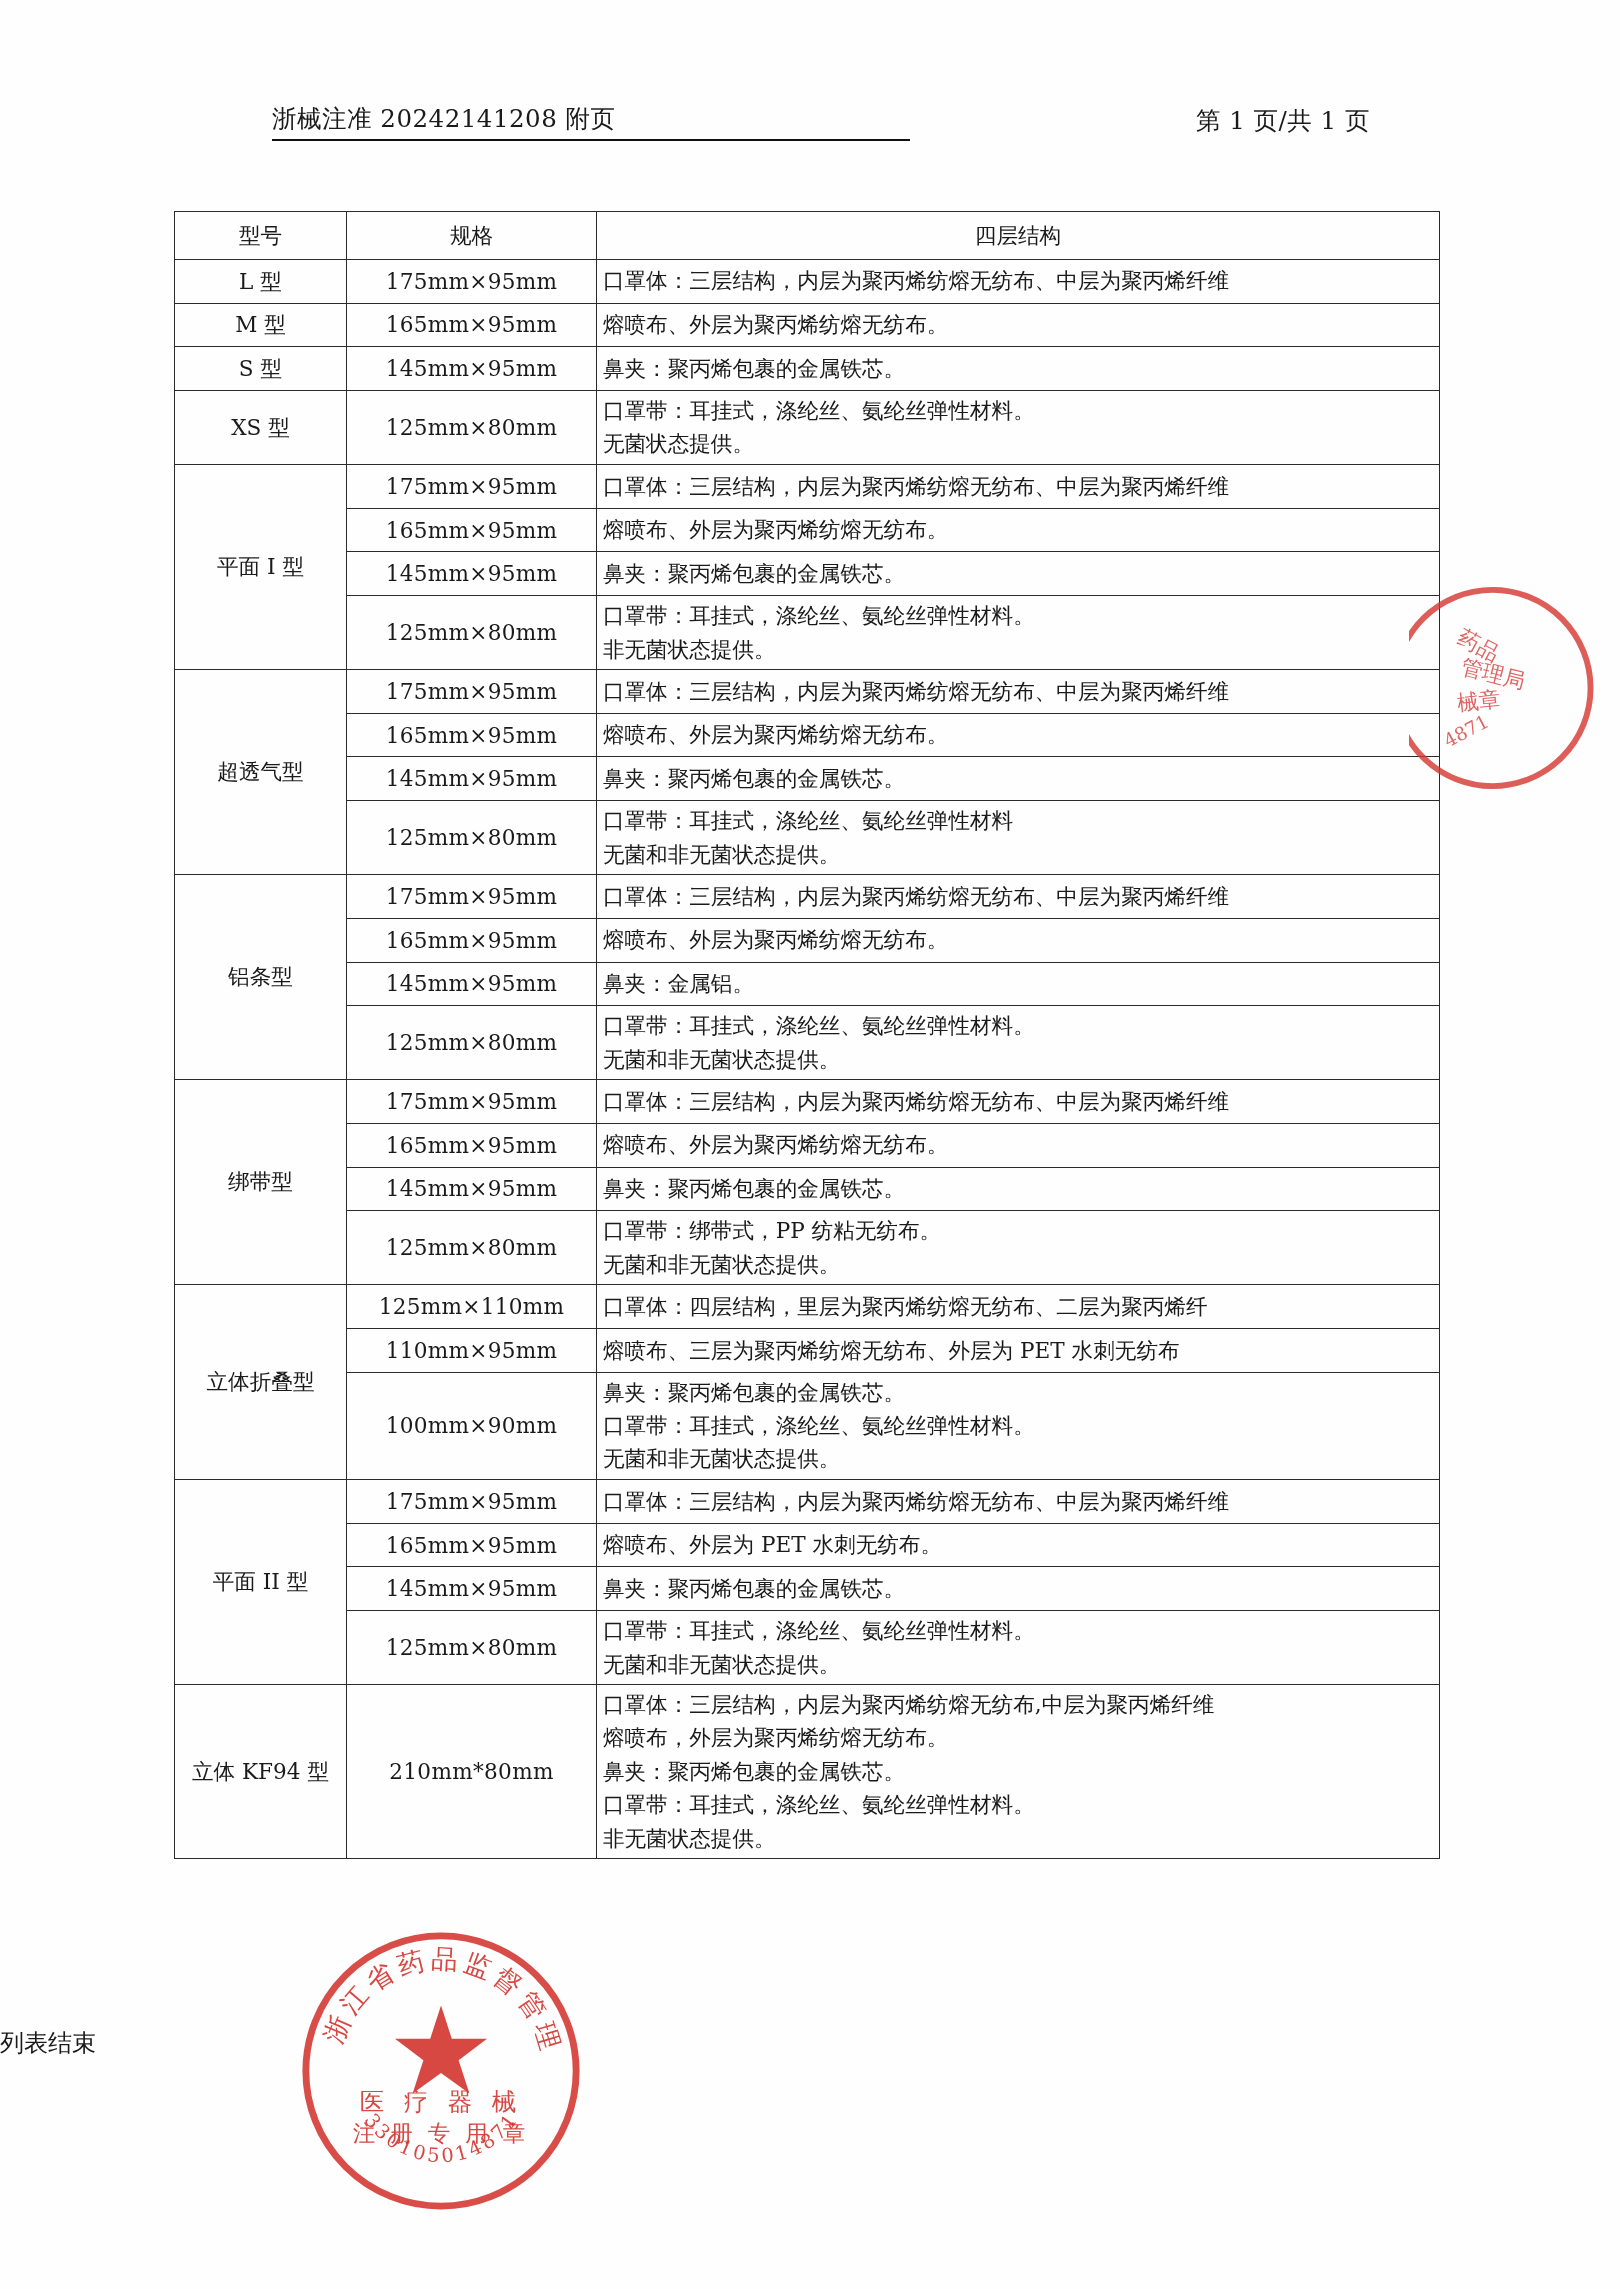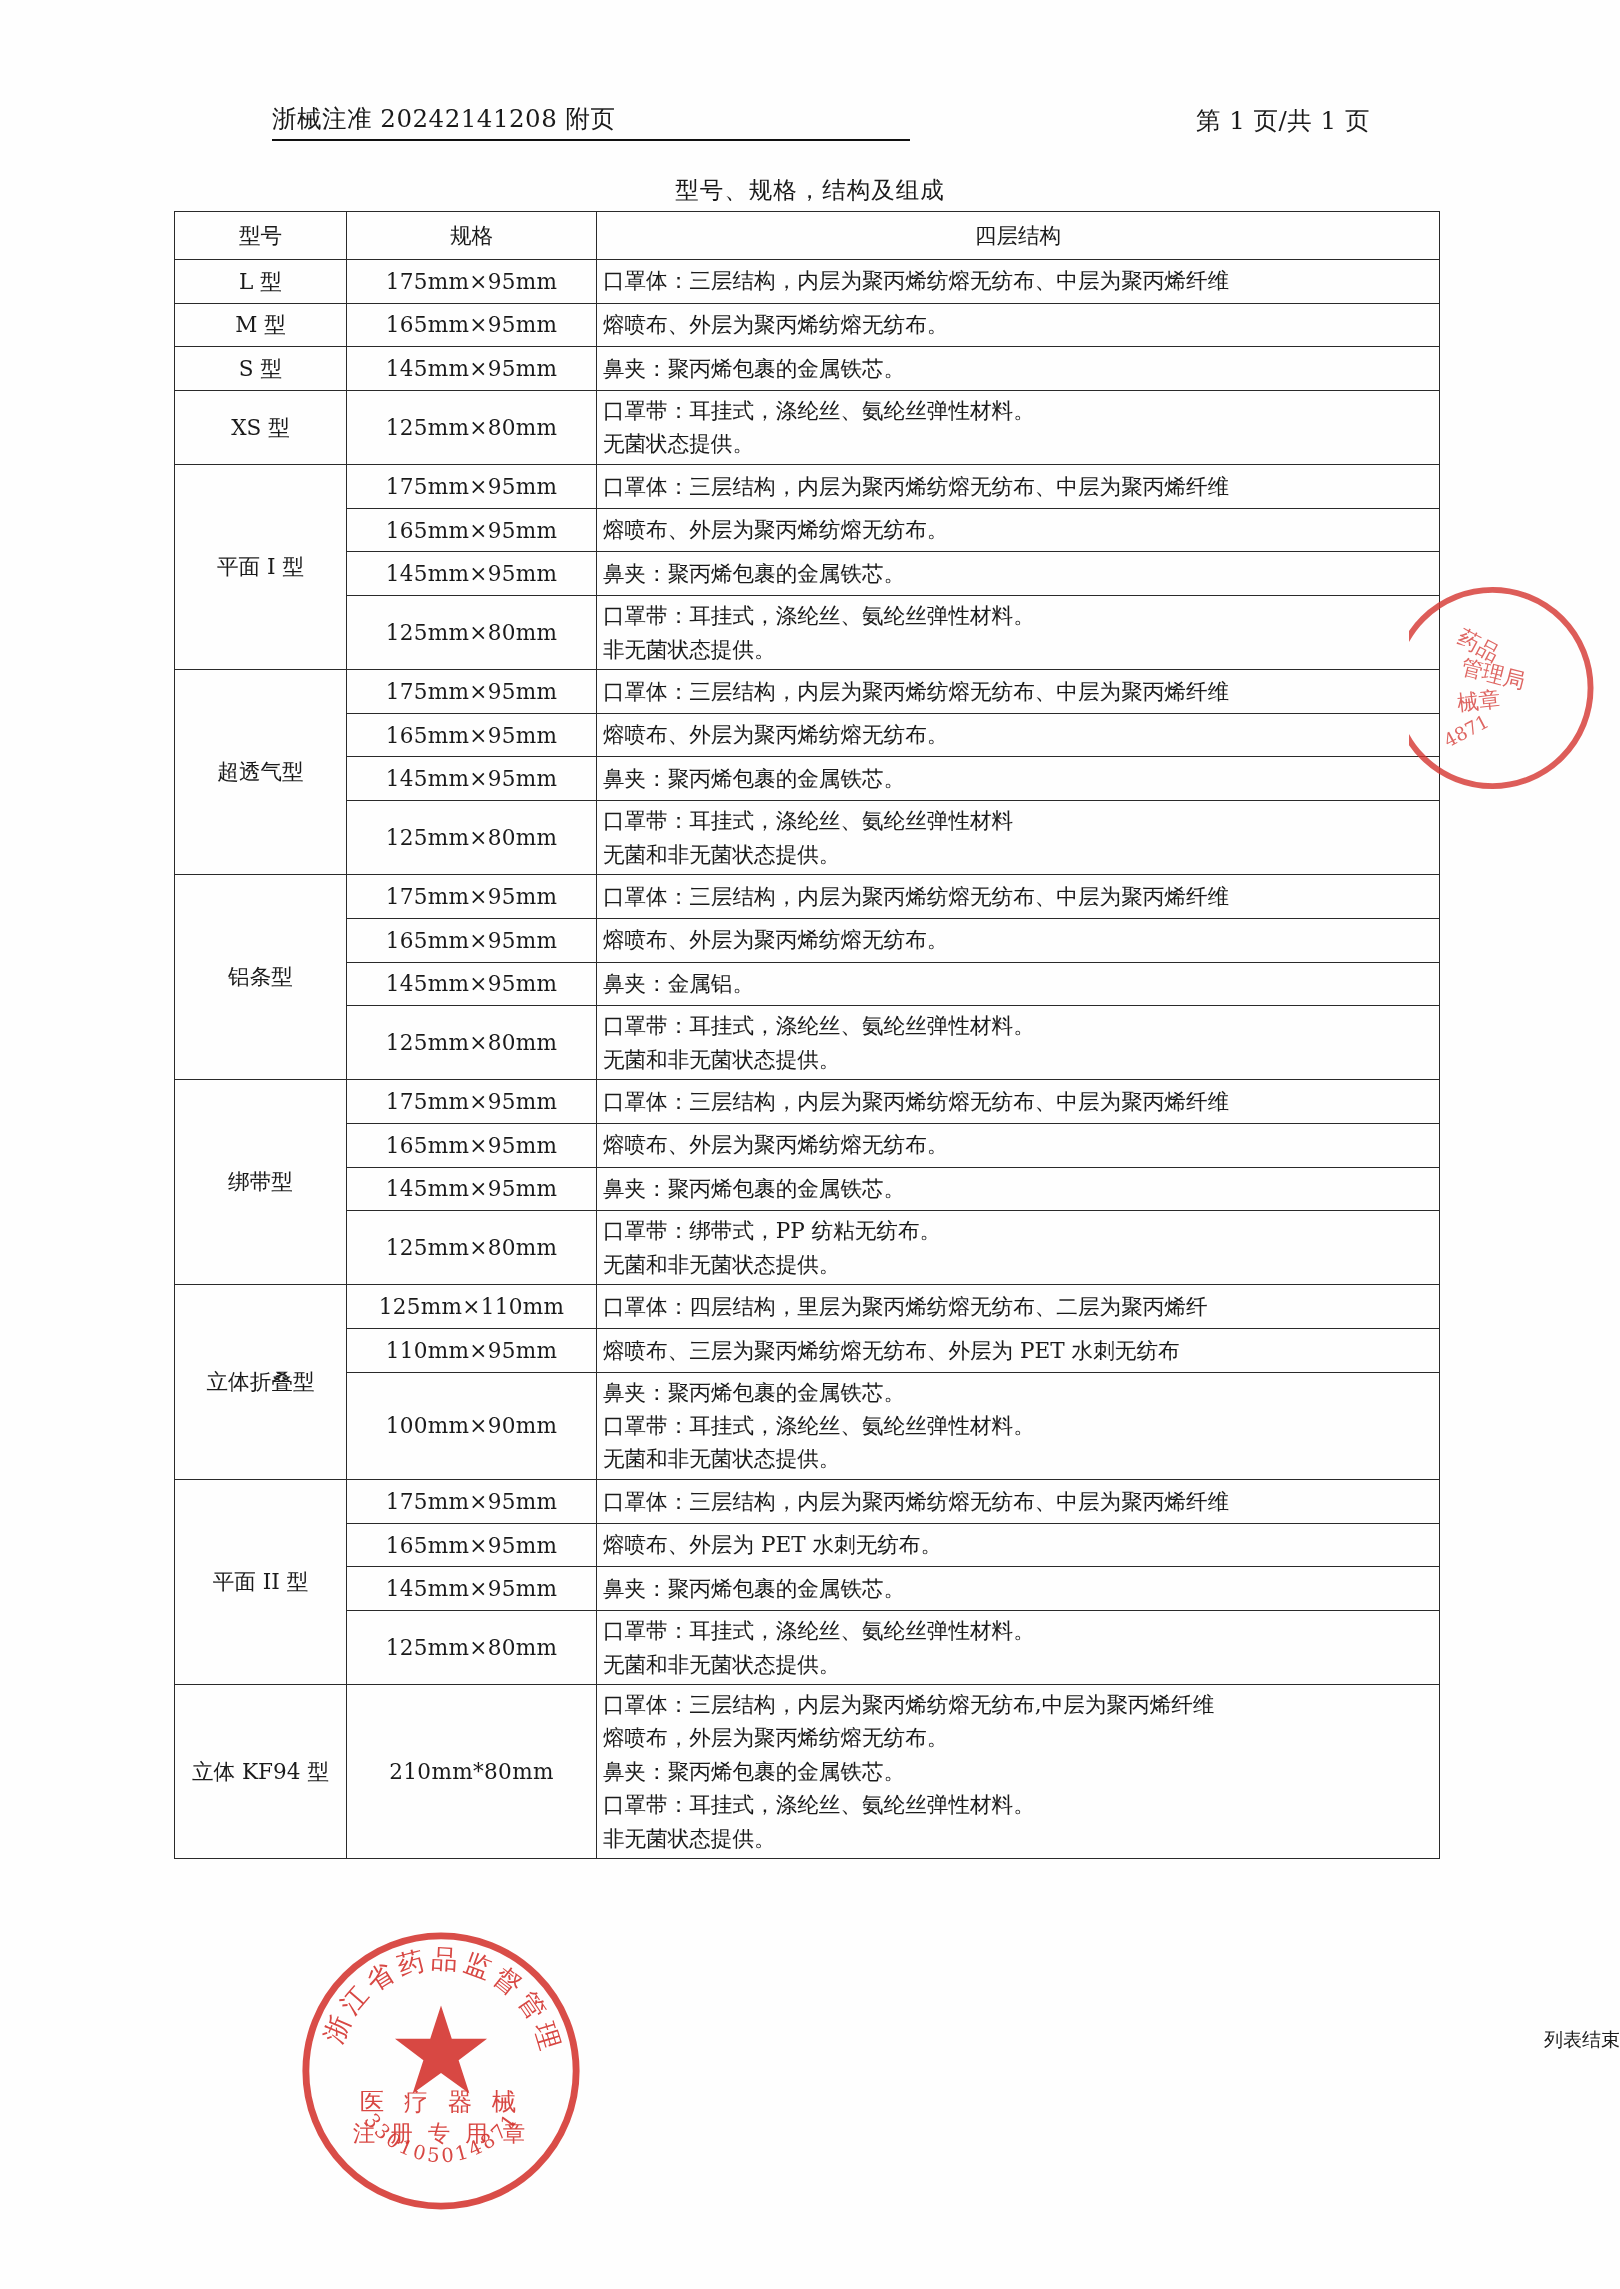--- a/index.html
+++ b/index.html
@@ -99,22 +99,22 @@
     padding-left: 9.8px;
     padding-right: 7.8px;
   }
   td.struct-cell div { white-space: nowrap; }
 
   .list-end {
     position: absolute;
     left: 0;
     top: 2027px;
     width: 1620px;
-    text-align: right;
-    font-size: 19px;
+    text-align: left;
+    font-size: 24px;
   }
 
   
   .stamp {
     position: absolute;
     pointer-events: none;
   }
   .stamp-main {
     left: 299px;
     top: 1929px;
@@ -132,21 +132,20 @@
 </head>
 <body>
 
 <div class="page">
 
   <div class="header">
     <div class="header-left">浙械注准 20242141208 附页</div>
     <div class="header-right">第 1 页/共 1 页</div>
   </div>
 
-  <div class="doc-title">型号、规格，结构及组成</div>
 
   <table class="spec">
     <colgroup>
       <col class="col-model">
       <col class="col-spec">
       <col class="col-struct">
     </colgroup>
     <thead>
       <tr>
         <td>型号</td>

